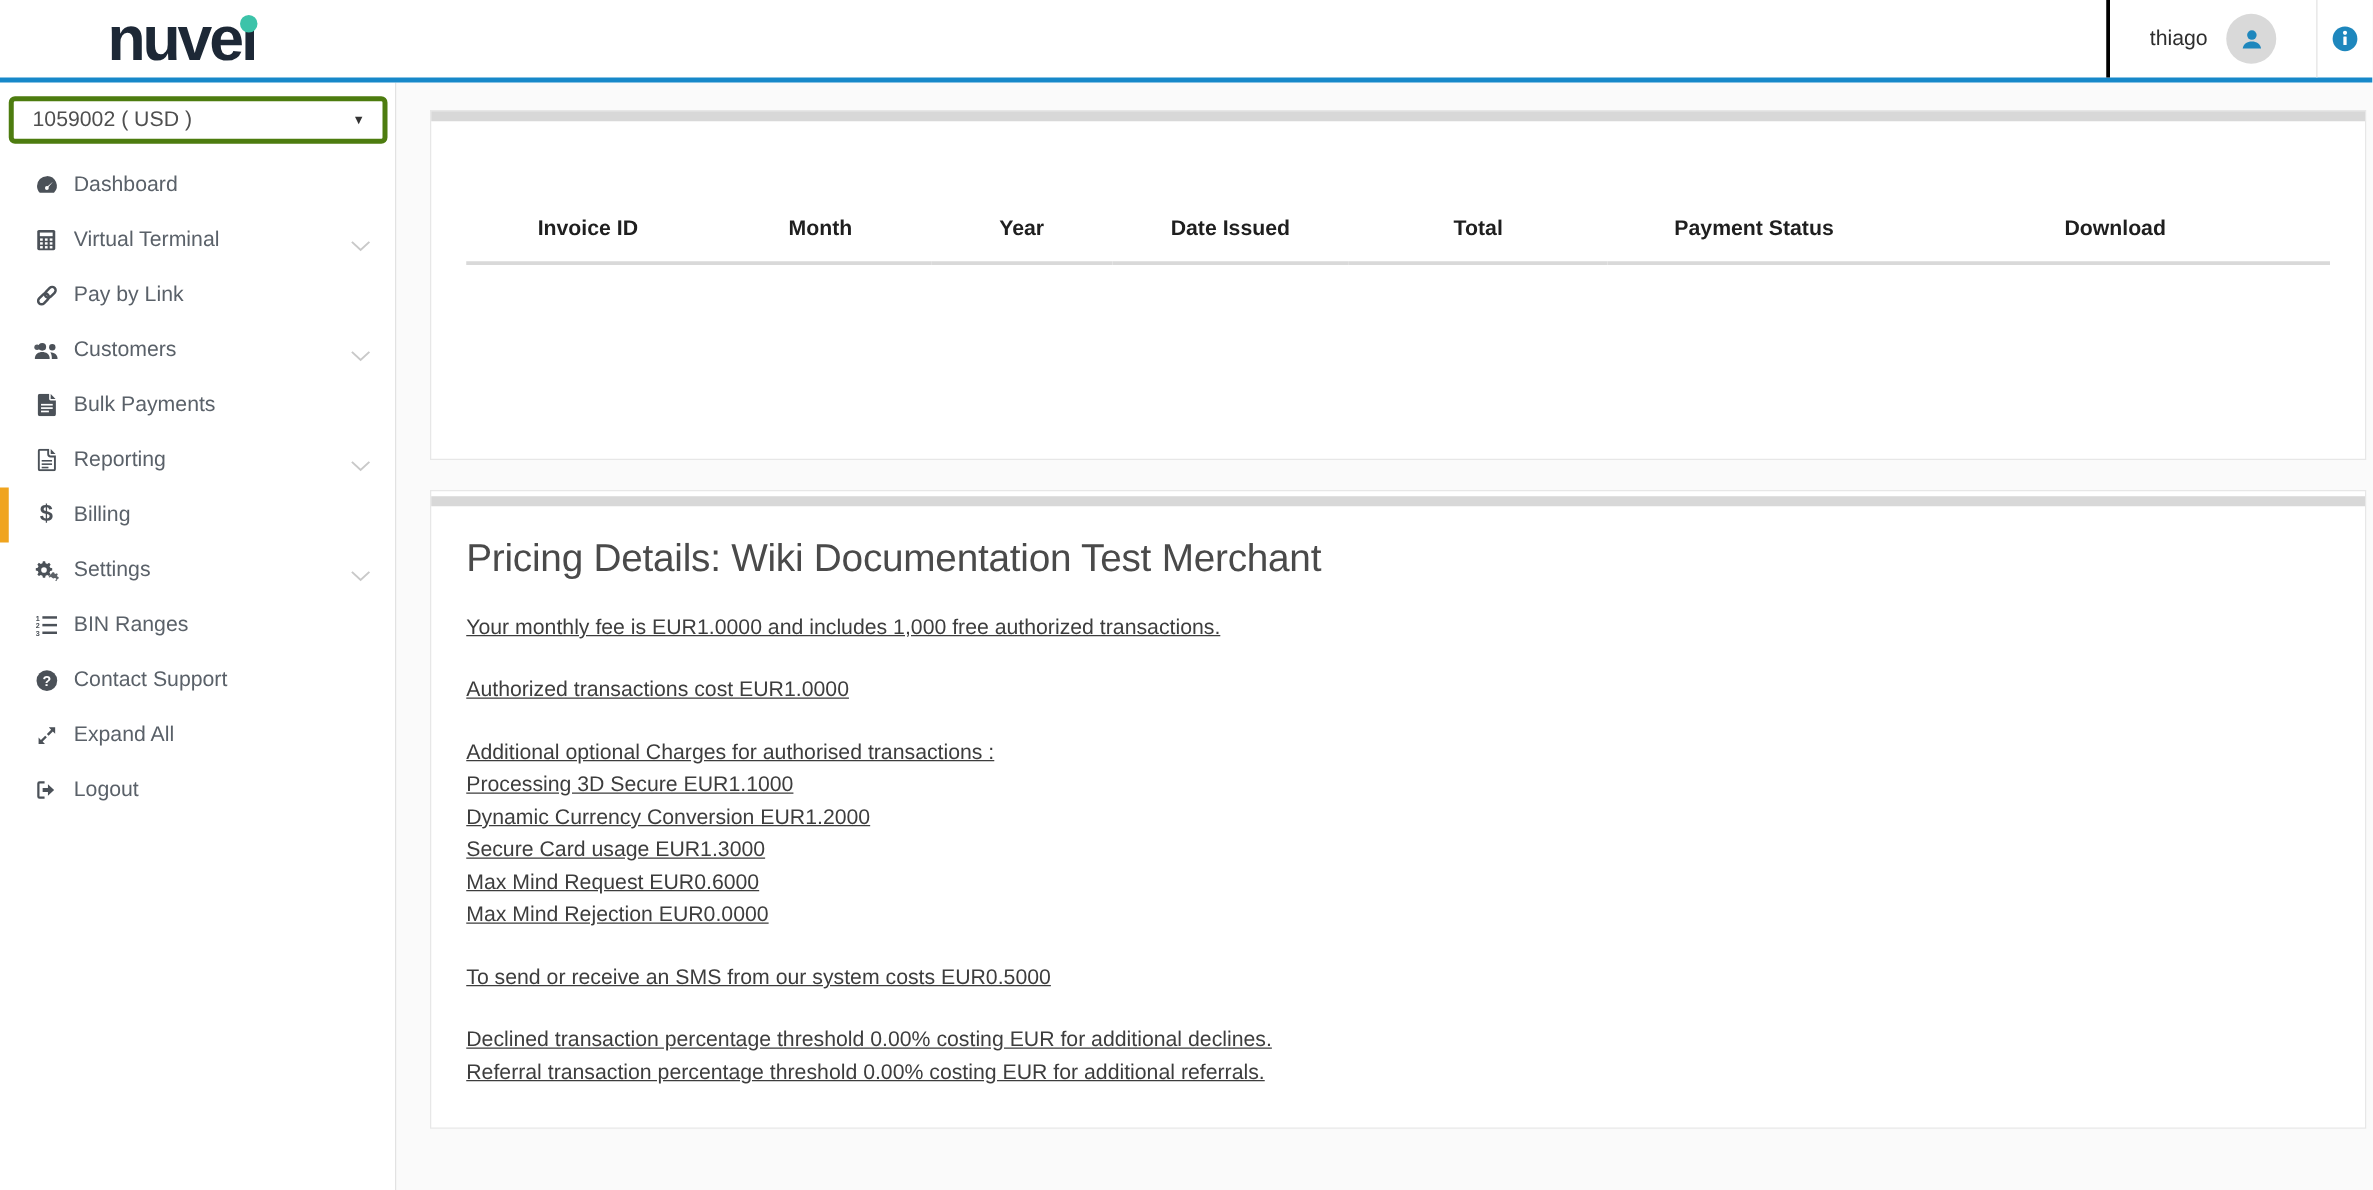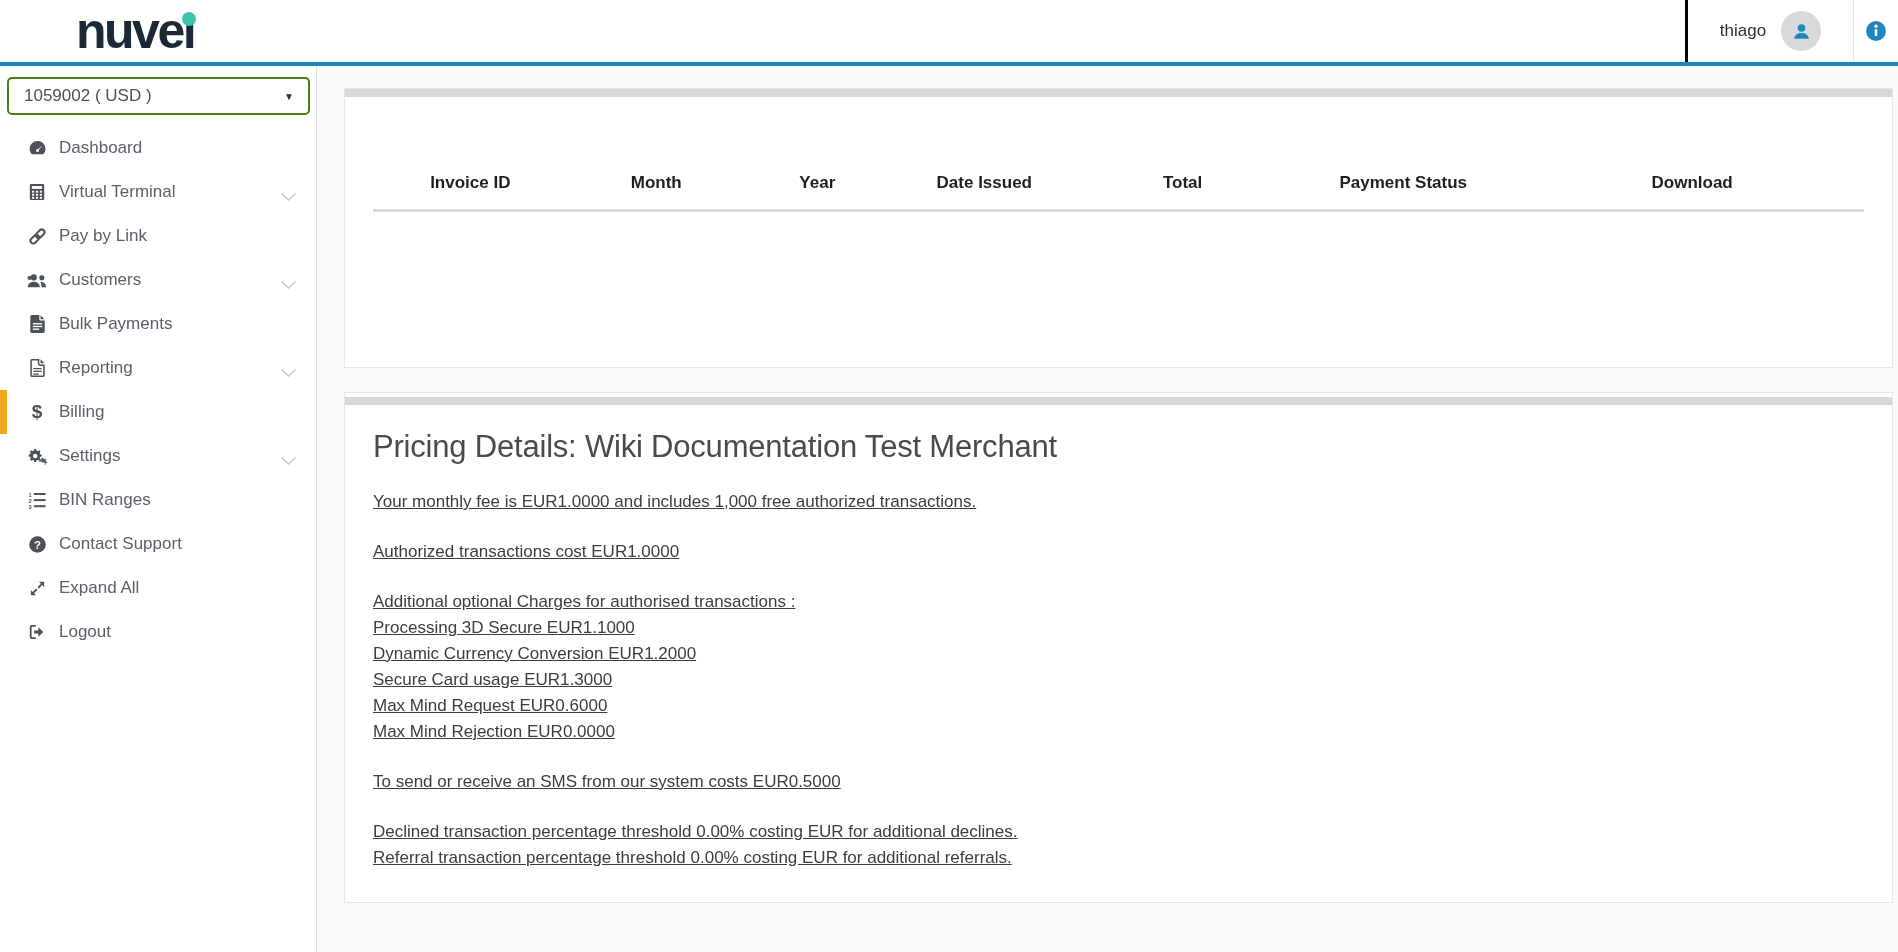--- a/index.html
+++ b/index.html
@@ -9,21 +9,21 @@
     font-family:"Liberation Sans", sans-serif;
     background:#fafafa; color:#3d3d3d;
   }
 
   
   .header {
     position:relative; height:66px; background:#fff;
     border-bottom:4px solid #1788c9; display:flex; align-items:stretch;
   }
   .logo {
-    position:absolute; left:76px; top:0; height:62px;
+    position:absolute; left:86px; top:0; height:62px;
     font-size:50px; font-weight:700; letter-spacing:-2.5px;
     color:#1d2836; line-height:62px; cursor:pointer; user-select:none;
   }
   .istem { position:relative; display:inline; }
   .istem::after {
     content:""; position:absolute; width:14px; height:14px; border-radius:50%;
     background:#3cc3a9; left:-1px; top:9px;
   }
   .header-right { margin-left:auto; display:flex; height:62px; }
   .user-box {
@@ -43,21 +43,21 @@
   
   .app { display:flex; height:886px; }
 
   
   .sidebar {
     width:317px; flex-shrink:0; background:#fff;
     border-right:1px solid #e2e2e2;
   }
   .merchant-select {
     margin:11px 6px 11px 7px; width:303px; height:38px;
-    border:2px solid #4d7c0f; border-radius:5px; background:#fff;
+    border:4px solid #4d7c0f; border-radius:5px; background:#fff;
     display:flex; align-items:center; padding:0 14px 0 15px;
     font-size:17px; color:#4f4f4f; cursor:pointer;
   }
   .caret { margin-left:auto; font-size:10px; color:#333; }
   .nav { padding:0; margin:0; list-style:none; }
   .nav-item {
     position:relative; height:44px; display:flex; align-items:center;
     padding-left:27px; color:#5a6169; font-size:17px; cursor:pointer;
   }
   .nav-icon {

